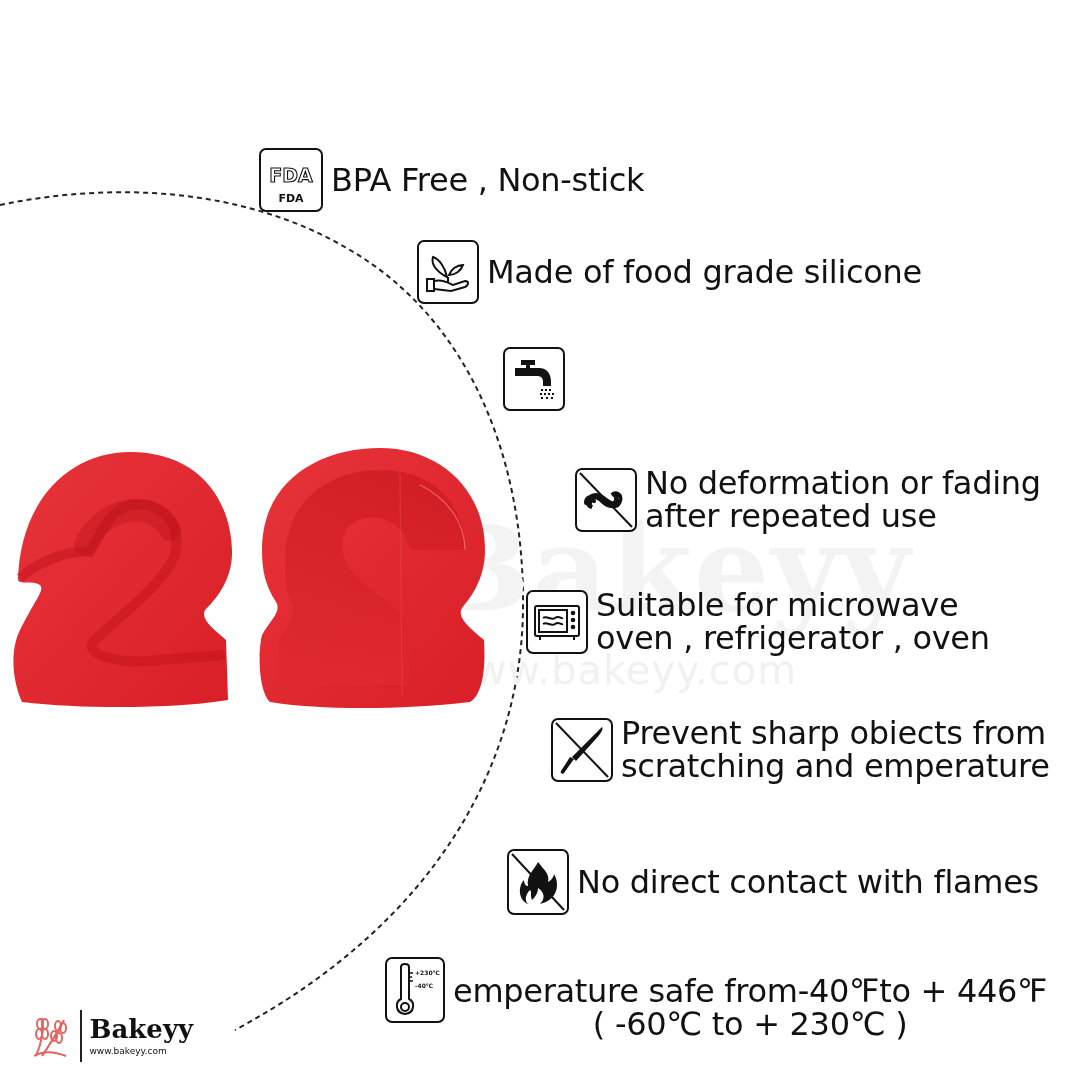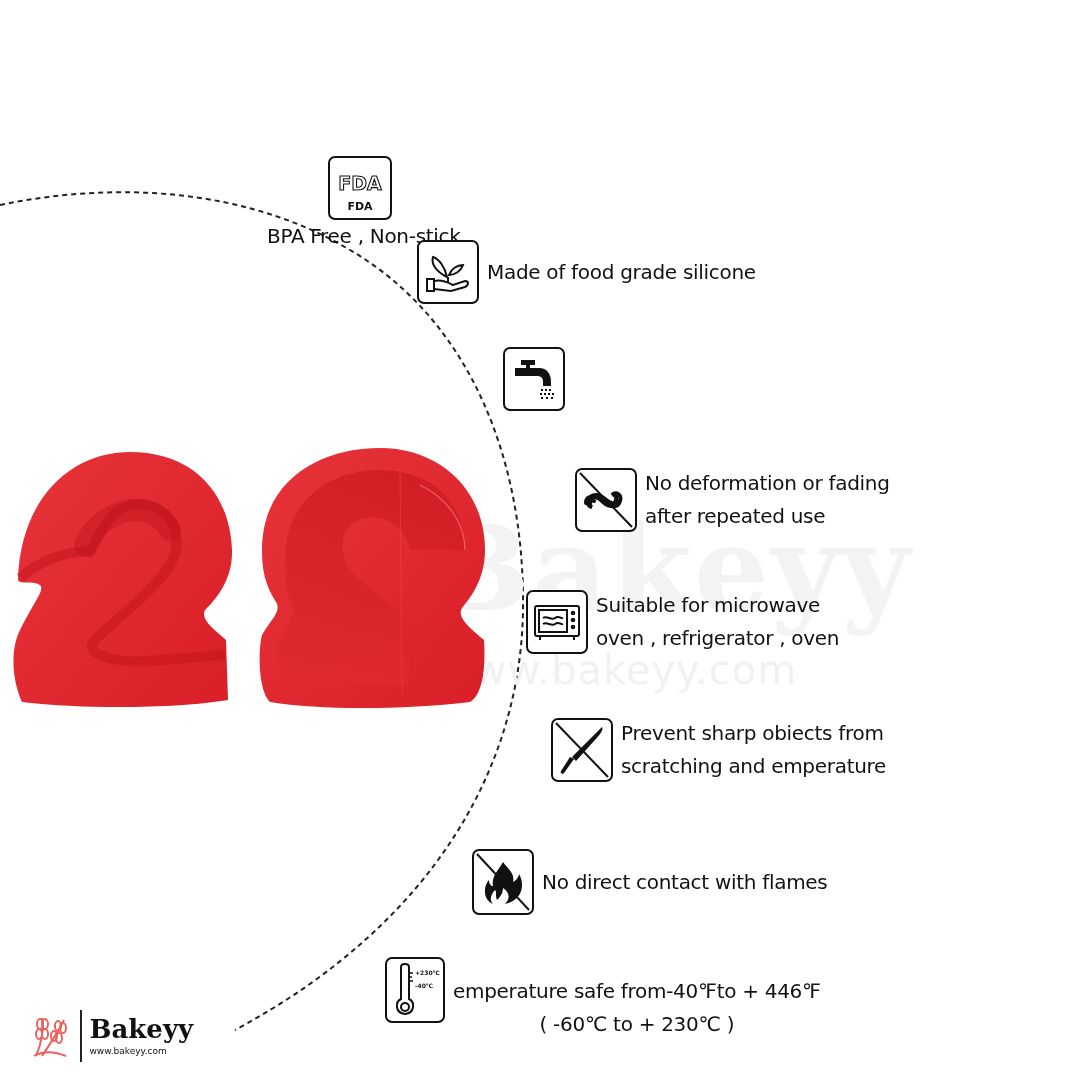--- a/index.html
+++ b/index.html
@@ -4,21 +4,21 @@
 <style>
   html, body { margin:0; padding:0; background:#ffffff; }
   body { width:1080px; height:1080px; position:relative; overflow:hidden; font-family:"DejaVu Sans", sans-serif; color:#111; }
   .abs { position:absolute; }
   .arc { position:absolute; left:0; top:0; }
   .watermark-big { position:absolute; left:430px; top:510px; font-family:"DejaVu Serif", serif; font-weight:bold; font-size:118px; color:#f3f3f3; letter-spacing:2px; line-height:1; }
   .watermark-url { position:absolute; left:440px; top:650px; font-family:"DejaVu Sans", sans-serif; font-size:40px; color:#f1f1f1; line-height:1; letter-spacing:1px; }
   .feature { position:absolute; display:flex; align-items:center; }
   .icon-box { width:60px; height:62px; border:2.5px solid #111; border-radius:7px; box-sizing:border-box; display:flex; align-items:center; justify-content:center; flex:0 0 auto; background:#fff; }
   .icon-box svg { display:block; }
-  .ftext { margin-left:8px; font-family:"DejaVu Sans", sans-serif; font-size:20px; line-height:33px; color:#111; letter-spacing:-0.3px; white-space:nowrap; }
+  .ftext { margin-left:8px; font-family:"DejaVu Sans", sans-serif; font-size:32px; line-height:33px; color:#111; letter-spacing:-0.3px; white-space:nowrap; }
   .ftext div { display:block; }
   .temp-sub { text-align:center; }
   .logo { position:absolute; left:30px; top:1010px; display:flex; align-items:center; }
   .logo-div { width:1.5px; height:52px; background:#222; margin:0 8px 0 8px; }
   .logo-name { font-family:"DejaVu Serif", serif; font-weight:bold; font-size:26px; line-height:26px; color:#111; }
   .logo-url { font-family:"DejaVu Sans", sans-serif; font-size:9px; color:#111; margin-top:4px; }
 </style>
 </head>
 <body>
 
@@ -48,21 +48,21 @@
   </g>
 
   <g>
     <path d="M 262 110 C 262 40, 320 8, 380 8 C 440 8, 485 50, 485 110 C 485 140, 470 158, 462 168 C 456 178, 472 190, 484 200 C 486 230, 482 255, 470 262 C 400 270, 320 270, 270 262 C 258 250, 258 210, 262 195 C 270 180, 282 172, 276 162 C 265 145, 262 130, 262 110 Z" fill="url(#g1)"></path>
     <path d="M 285 120 C 285 60, 330 30, 380 30 C 430 30, 465 60, 465 110 L 410 110 C 405 85, 385 75, 365 78 C 345 82, 338 100, 345 120 C 355 150, 420 170, 410 200 L 408 245 L 278 245 L 278 205 C 285 185, 300 175, 290 160 C 286 150, 285 135, 285 120 Z" fill="url(#g2)" opacity="0.6"></path>
     <path d="M 400 30 L 402 255" stroke="#f04a50" stroke-width="1" opacity="0.5"></path>
     <path d="M 420 45 C 450 60, 465 85, 465 110" fill="none" stroke="#ff8a8e" stroke-width="1.2" opacity="0.6"></path>
   </g>
 </svg>
 
-<div class="feature" style="left:259px;top:156px;flex-direction:column;">
+<div class="feature" style="left:259px;top:148px;">
   <div class="icon-box" style="width:64px;height:64px;">
     <svg width="56" height="56" viewBox="0 0 56 56">
       <text x="28" y="30" text-anchor="middle" font-family="DejaVu Sans, sans-serif" font-size="19" font-weight="bold" fill="none" stroke="#111" stroke-width="1.1">FDA</text>
       <text x="28" y="50" text-anchor="middle" font-family="DejaVu Sans, sans-serif" font-size="11" font-weight="bold" fill="#111">FDA</text>
     </svg>
   </div>
   <div class="ftext">
       <div>BPA Free , Non-stick</div>
     </div>
 </div>
@@ -144,21 +144,21 @@
       <path d="M 48 6 C 50 8, 46 14, 40 20 L 22 40 L 18 36 Z" fill="#111"></path>
       <path d="M 20 38 L 10 52 C 8 54, 6 52, 7 50 L 16 36 Z" fill="#111"></path>
     </svg>
   </div>
   <div class="ftext">
     <div>Prevent sharp obiects from</div>
     <div>scratching and emperature</div>
   </div>
 </div>
 
-<div class="feature" style="left:472px;top:849px;align-items:center;">
+<div class="feature" style="left:507px;top:849px;align-items:center;">
   <div class="icon-box" style="width:62px;height:66px;">
     <svg width="56" height="60" viewBox="0 0 56 60">
       <line x1="2" y1="2" x2="54" y2="58" stroke="#111" stroke-width="2"></line>
       <path d="M 28 10 C 34 18, 40 22, 38 30 C 42 28, 44 24, 44 22 C 50 32, 48 48, 30 52 C 36 46, 34 40, 28 36 C 28 42, 24 46, 22 48 C 20 44, 22 40, 20 38 C 16 42, 14 48, 18 52 C 8 48, 8 34, 14 28 C 14 32, 16 34, 18 34 C 16 24, 24 18, 28 10 Z" fill="#111"></path>
     </svg>
   </div>
   <div class="ftext">
       <div>No direct contact with flames</div>
     </div>
 </div>

